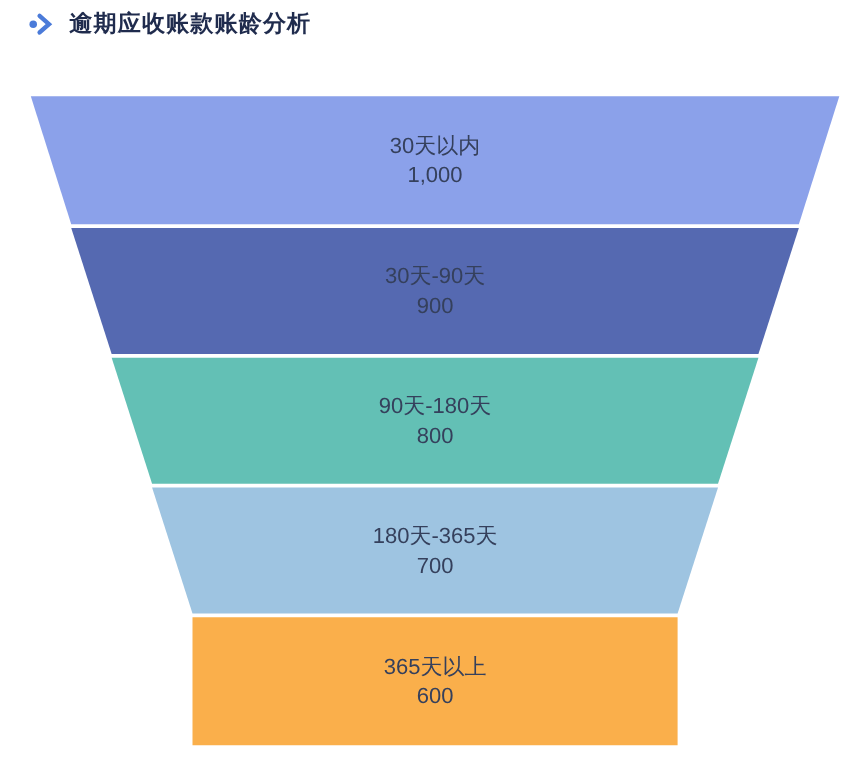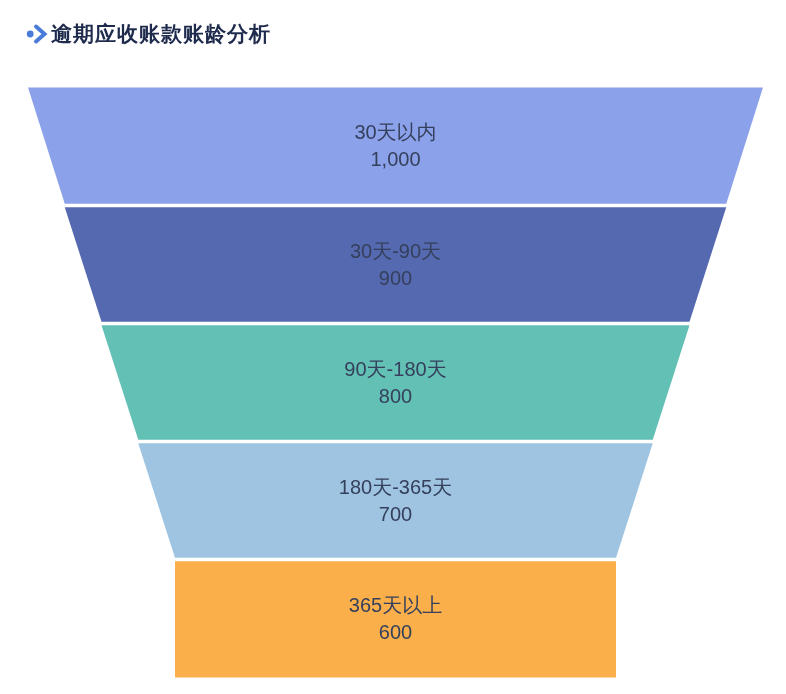--- a/index.html
+++ b/index.html
@@ -10,25 +10,25 @@
   }
   .page {
     position: relative;
     width: 786px;
     height: 694px;
     background: #ffffff;
     overflow: hidden;
   }
   .chart-header {
     position: absolute;
-    top: 20px;
+    top: 8px;
     left: 26px;
     display: flex;
     align-items: center;
-    gap: 1px;
+    gap: 13px;
   }
   .title-icon {
     display: inline-flex;
     align-items: center;
     justify-content: center;
     width: 24px;
     height: 24px;
     flex: 0 0 auto;
   }
   .chart-title {

